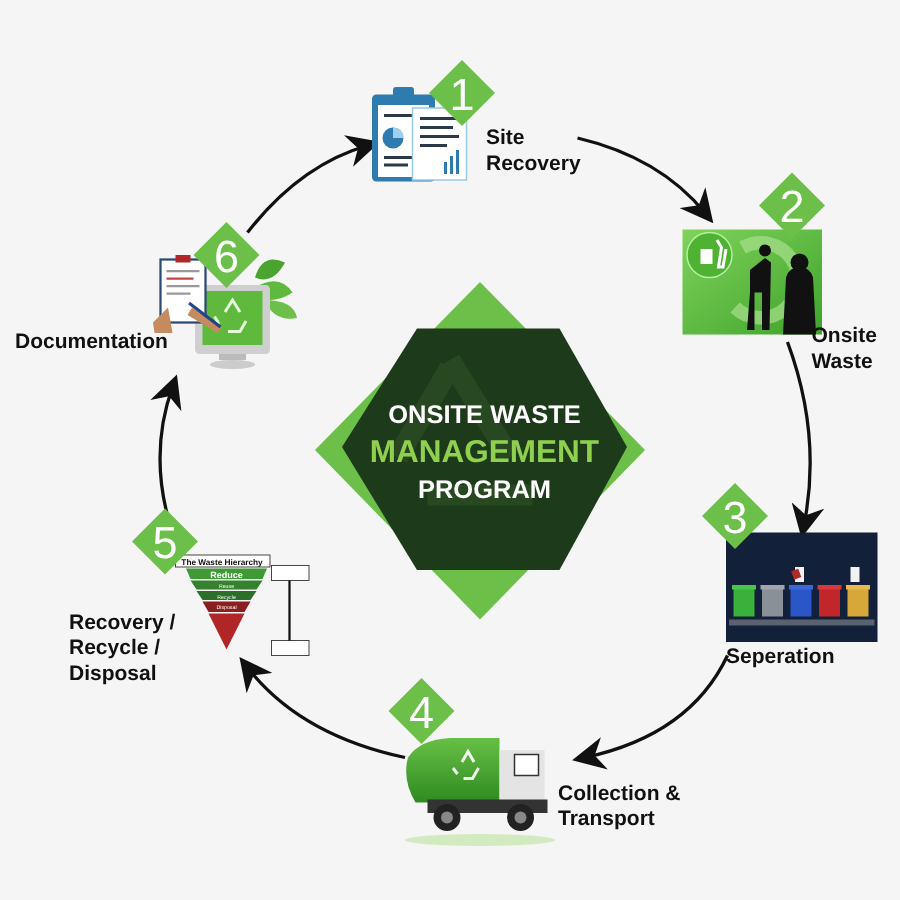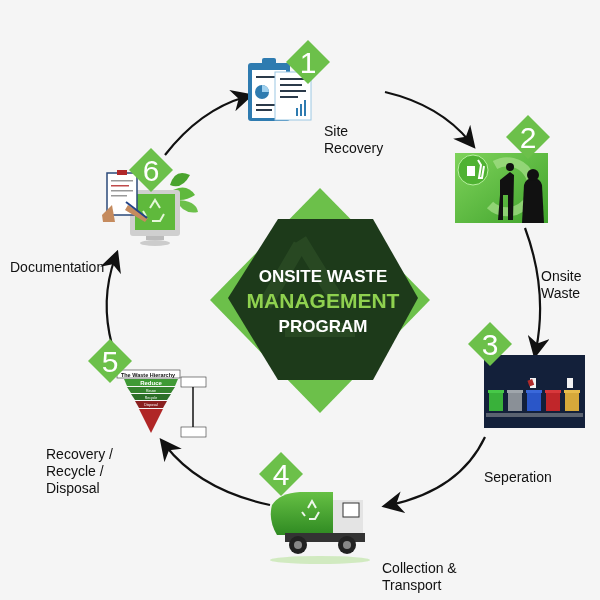--- a/index.html
+++ b/index.html
@@ -1,20 +1,20 @@
 <!DOCTYPE html>
 <html><head>
 <meta charset="utf-8">
 <style>
   html, body { margin:0; padding:0; }
   body { width:600px; height:600px; background:#f5f5f5; position:relative; overflow:hidden;
          font-family:"Liberation Sans", sans-serif; }
   #stage { position:absolute; left:0; top:0; width:600px; height:600px; }
-  .label { position:absolute; font-family:"Liberation Sans", sans-serif; font-weight:normal;
-           color:#111; font-size:14px; line-height:17px;margin-top:40px; }
+  .label { position:absolute; font-family:"Liberation Sans", sans-serif; font-weight:bold;
+           color:#111; font-size:14px; line-height:17px; }
   .label span { display:block; }
   .badge-num { font-family:"Liberation Sans", sans-serif; font-size:30px; fill:#ffffff; }
   .center-text { font-family:"Liberation Sans", sans-serif; font-weight:bold; }
 </style>
 </head>
 <body>
 
 <svg id="stage" viewBox="0 0 600 600" xmlns="http://www.w3.org/2000/svg">
   <defs>
     <marker id="arrowhead" markerWidth="10" markerHeight="10" refX="6" refY="5" orient="auto" markerUnits="strokeWidth">
@@ -189,28 +189,28 @@
       <polygon points="151,148 173,170 151,192 129,170" fill="#6cc04a"></polygon>
       <text class="badge-num" x="151" y="181" text-anchor="middle">6</text>
     </g>
   </g>
 </svg>
 
 <div class="label" style="left:324px; top:83px;">
   <span>Site</span>
   <span>Recovery</span>
 </div>
-<div class="label" style="left:541px; top:228px;">
+<div class="label" style="left:541px; top:215px;">
   <span>Onsite</span>
   <span>Waste</span>
 </div>
 <div class="label" style="left:484px; top:429px;">
   <span>Seperation</span>
 </div>
-<div class="label" style="left:382px; top:520px;">
+<div class="label" style="left:372px; top:520px;">
   <span>Collection &amp;</span>
   <span>Transport</span>
 </div>
 <div class="label" style="left:46px; top:406px;">
   <span>Recovery /</span>
   <span>Recycle /</span>
   <span>Disposal</span>
 </div>
 <div class="label" style="left:10px; top:219px;">
   <span>Documentation</span>

